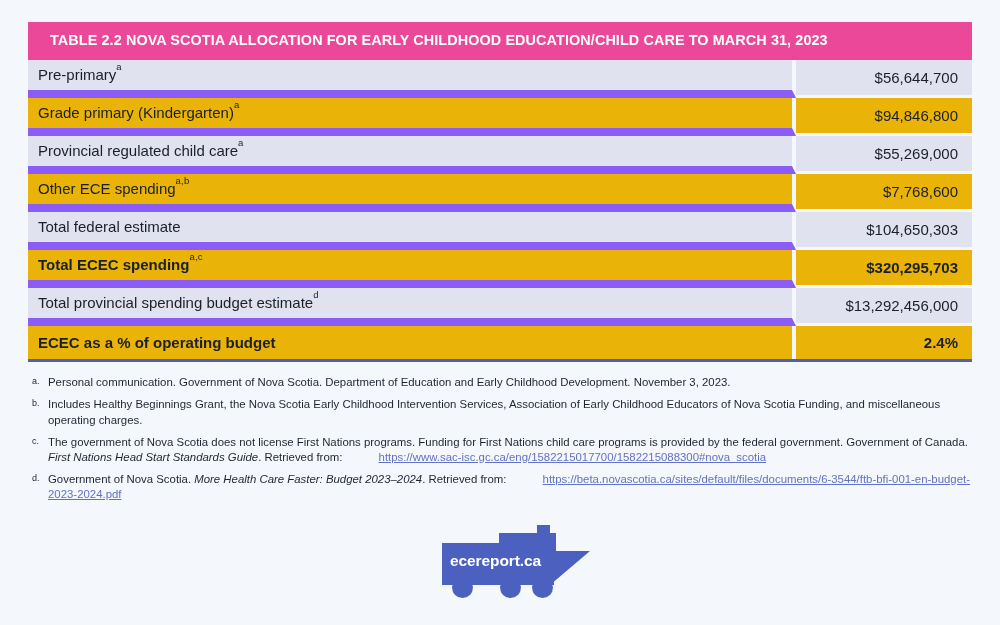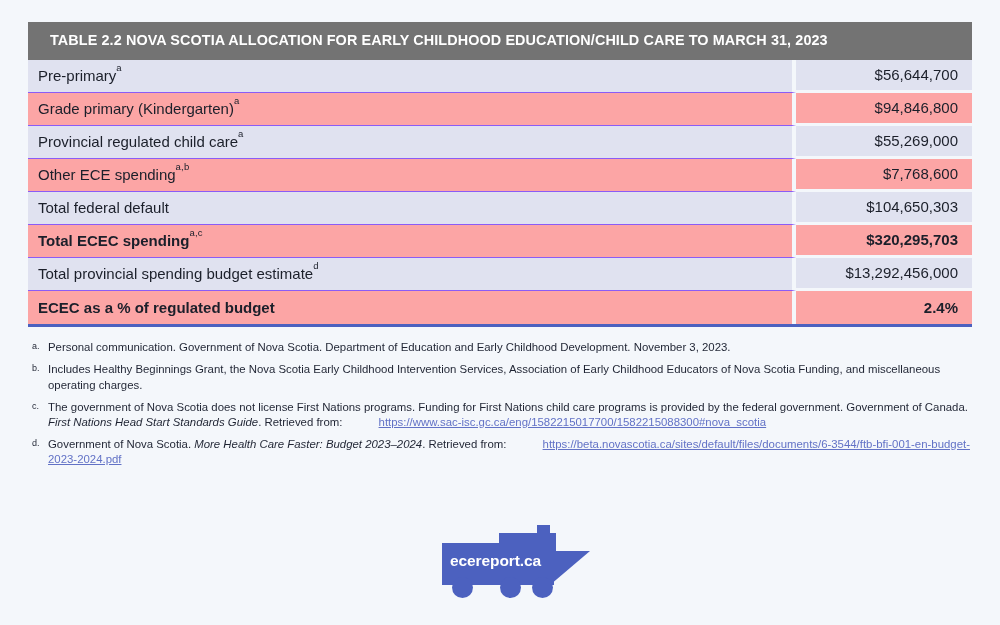--- a/index.html
+++ b/index.html
@@ -18,21 +18,21 @@
   .page {
     position: relative;
     width: 1000px;
     height: 625px;
     box-sizing: border-box;
     padding: 22px 28px 0 28px;
   }
 
   
   .table-title {
-    background: #737373;
+    background: #ec4899;
     color: #ffffff;
     font-size: 14.4px;
     font-weight: bold;
     letter-spacing: .1px;
     line-height: 1.2;
     padding: 10px 14px 11px 22px;
     box-sizing: border-box;
     width: 944px;
     white-space: nowrap;
     overflow: hidden;
@@ -53,32 +53,32 @@
   table.alloc td {
     font-size: 15px;
     line-height: 1.2;
     vertical-align: middle;
     height: 33px;
     box-sizing: border-box;
   }
   td.label {
     width: 768px;
     padding: 6px 10px 6px 10px;
-    border-bottom: 1px solid #8b5cf6;
+    border-bottom: 8px solid #8b5cf6;
     border-right: 4px solid #f4f7fb;
   }
   td.value {
     width: 176px;
     text-align: right;
     padding: 6px 14px 6px 10px;
     border-bottom: 3px solid #f4f7fb;
     white-space: nowrap;
   }
   tr.shade td { background: #e0e2f0; }
-  tr.light td { background: #fca5a5; }
+  tr.light td { background: #eab308; }
   tr.bold td { font-weight: bold; }
   tr:last-child td { border-bottom: none; }
   sup {
     font-size: 9.5px;
     line-height: 0;
     position: relative;
     top: -.45em;
     font-weight: normal;
     letter-spacing: .2px;
   }
@@ -196,33 +196,33 @@
           </tr>
           <tr class="shade">
             <td class="label">Provincial regulated child care<sup>a</sup></td>
             <td class="value">$55,269,000</td>
           </tr>
           <tr class="light">
             <td class="label">Other ECE spending<sup>a,b</sup></td>
             <td class="value">$7,768,600</td>
           </tr>
           <tr class="shade">
-            <td class="label">Total federal default</td>
+            <td class="label">Total federal estimate</td>
             <td class="value">$104,650,303</td>
           </tr>
           <tr class="light bold">
             <td class="label">Total ECEC spending<sup>a,c</sup></td>
             <td class="value">$320,295,703</td>
           </tr>
           <tr class="shade">
             <td class="label">Total provincial spending budget estimate<sup>d</sup></td>
             <td class="value">$13,292,456,000</td>
           </tr>
           <tr class="light bold">
-            <td class="label">ECEC as a % of regulated budget</td>
+            <td class="label">ECEC as a % of operating budget</td>
             <td class="value">2.4%</td>
           </tr>
         </tbody>
     </table>
   </div>
 
   <div class="notes" id="notes">
       <div class="note">
         <div class="note-mark">a.</div>
         <div class="note-body">Personal communication. Government of Nova Scotia. Department of Education and Early Childhood Development. November 3, 2023.</div>

